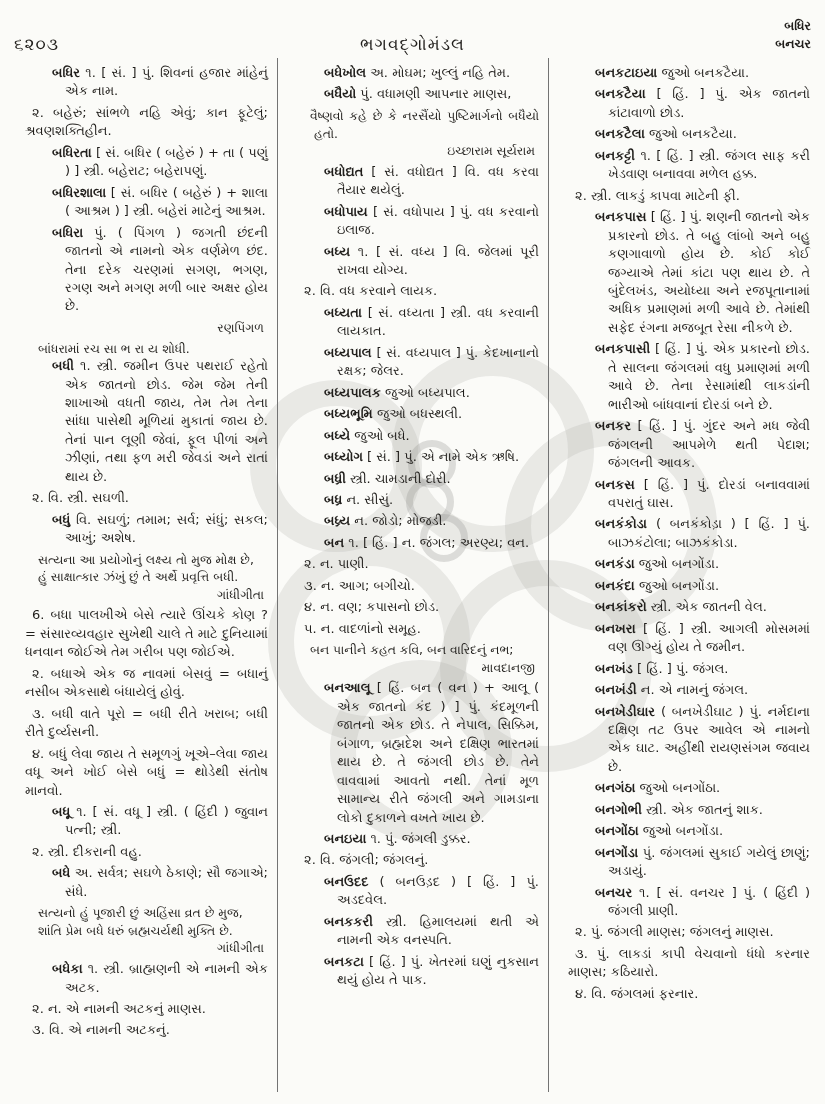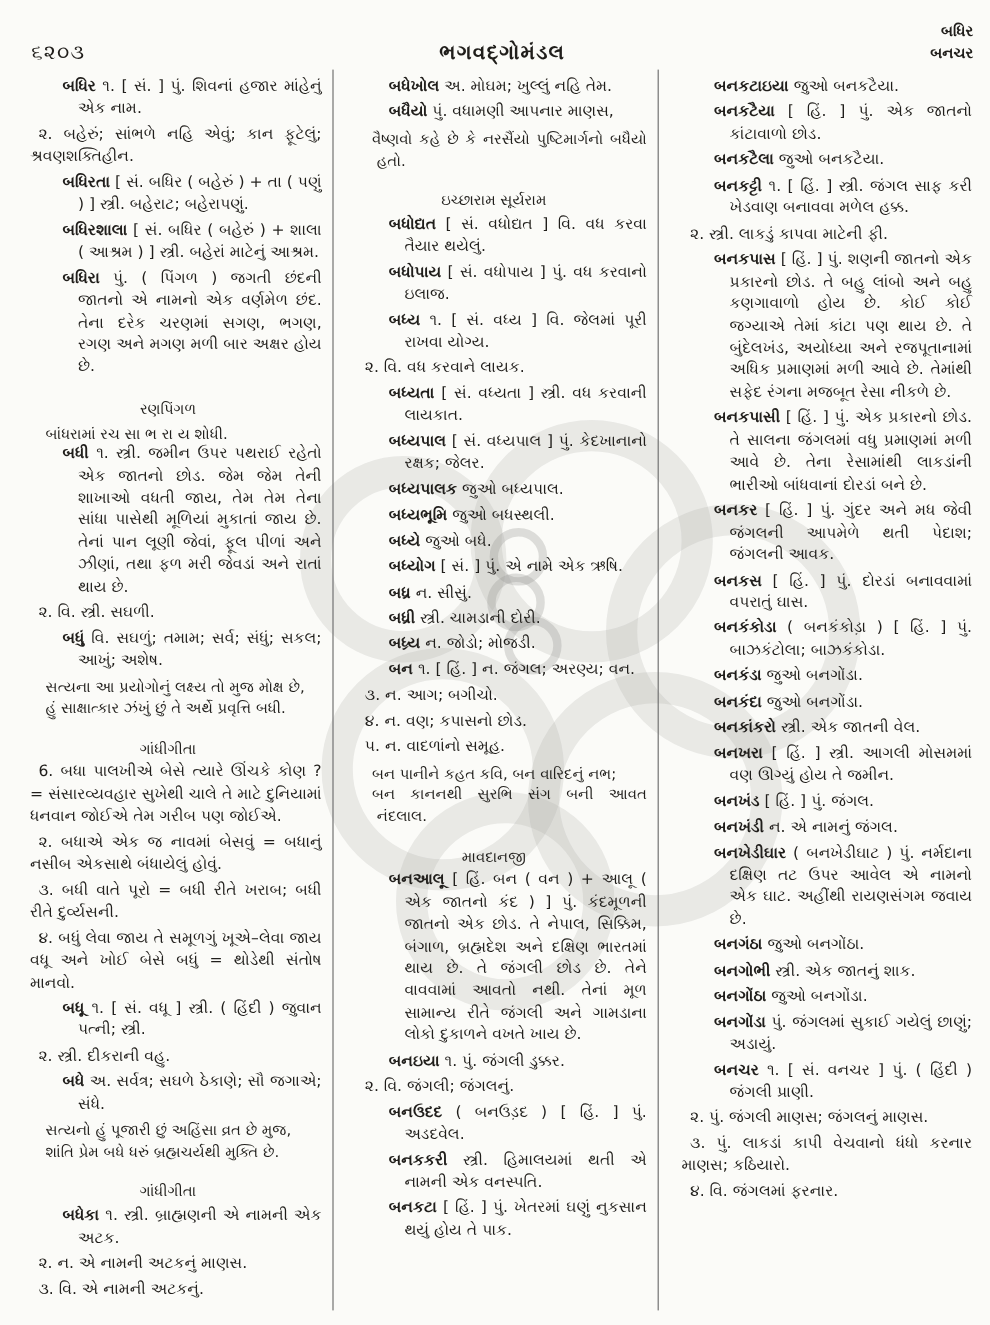--- a/index.html
+++ b/index.html
@@ -17,22 +17,22 @@
   .ring{position:absolute;border-radius:50%;border:26px solid rgba(170,170,165,0.22);}
   .ring.small{border-width:7px;border-color:rgba(150,150,145,0.30);}
 
   
   .hdr{
     position:relative;z-index:2;
     height:58px;
     display:flex;align-items:flex-end;
     padding:0 10px 4px 10px;box-sizing:border-box;
   }
-  .pageno{font-size:17px;letter-spacing:1px;margin-left:16px;width:120px;}
-  .title{flex:1;text-align:center;font-weight:bold;font-size:17px;letter-spacing:1px;}
+  .pageno{font-size:17px;letter-spacing:1px;margin-left:4px;width:120px;}
+  .title{flex:1;text-align:center;font-weight:normal;font-size:17px;letter-spacing:1px;}
   .guides{width:120px;text-align:right;font-size:12.5px;font-weight:bold;line-height:1.5;margin-right:4px;}
   .guides span{display:block;}
 
   
   .cols{
     position:relative;z-index:1;
     display:grid;grid-template-columns:1fr 1fr 1fr;
     height:1034px;
     margin:0 6px 0 6px;
   }
@@ -42,21 +42,21 @@
     font-size:13px;line-height:1.42;
     text-align:justify;
   }
   .col+.col{border-left:1px solid #737373;}
 
   .blk{margin:0 0 3px 0;}
   .entry{padding-left:13px;text-indent:-13px;margin-left:36px;}
   .hw{font-weight:bold;}
   .sub{padding-left:9px;text-indent:7px;}
   .quote{padding-left:26px;text-indent:-4px;margin-bottom:0;font-size:12.4px;}
-  .source{text-align:center;padding-right:4px;margin:16px 0 3px 0;font-size:12.4px;}
+  .source{text-align:right;padding-right:4px;margin:0 0 3px 0;font-size:12.4px;}
 </style>
 </head>
 <body>
 
 <div class="page">
 
   <div class="watermark">
     <div class="ring" style="left:250px;top:380px;width:120px;height:120px;"></div>
     <div class="ring" style="left:392px;top:350px;width:150px;height:150px;"></div>
     <div class="ring" style="left:505px;top:420px;width:160px;height:160px;"></div>
@@ -114,29 +114,29 @@
         <p class="blk entry"><b class="hw">બધોદ્યત</b> [ સં. વધોદ્યત ] વિ. વધ કરવા તૈયાર થયેલું.</p>
         <p class="blk entry"><b class="hw">બધોપાય</b> [ સં. વધોપાય ] પું. વધ કરવાનો ઇલાજ.</p>
         <p class="blk entry"><b class="hw">બધ્ય</b> ૧. [ સં. વધ્ય ] વિ. જેલમાં પૂરી રાખવા યોગ્ય.</p>
         <p class="blk sub">૨. વિ. વધ કરવાને લાયક.</p>
         <p class="blk entry"><b class="hw">બધ્યતા</b> [ સં. વધ્યતા ] સ્ત્રી. વધ કરવાની લાયકાત.</p>
         <p class="blk entry"><b class="hw">બધ્યપાલ</b> [ સં. વધ્યપાલ ] પું. કેદખાનાનો રક્ષક; જેલર.</p>
         <p class="blk entry"><b class="hw">બધ્યપાલક</b> જુઓ બધ્યપાલ.</p>
         <p class="blk entry"><b class="hw">બધ્યભૂમિ</b> જુઓ બધસ્થલી.</p>
         <p class="blk entry"><b class="hw">બધ્યે</b> જુઓ બધે.</p>
         <p class="blk entry"><b class="hw">બધ્યોગ</b> [ સં. ] પું. એ નામે એક ઋષિ.</p>
+        <p class="blk entry"><b class="hw">બધ્રી</b> સ્ત્રી. ચામડાની દોરી.</p>
         <p class="blk entry"><b class="hw">બધ્ર</b> ન. સીસું.</p>
-        <p class="blk entry"><b class="hw">બધ્રી</b> સ્ત્રી. ચામડાની દોરી.</p>
         <p class="blk entry"><b class="hw">બધ્ર્ય</b> ન. જોડો; મોજડી.</p>
         <p class="blk entry"><b class="hw">બન</b> ૧. [ હિં. ] ન. જંગલ; અરણ્ય; વન.</p>
+        <p class="blk sub">૨. ન. પાણી.</p>
         <p class="blk sub">૩. ન. આગ; બગીચો.</p>
         <p class="blk sub">૪. ન. વણ; કપાસનો છોડ.</p>
         <p class="blk sub">૫. ન. વાદળાંનો સમૂહ.</p>
         <p class="blk quote">બન પાનીને કહત કવિ, બન વારિદનું નભ;</p>
-        <p class="blk quote">બન કાનનથી સુરભિ સંગ બની આવત નંદલાલ.</p>
         <p class="blk source">માવદાનજી</p>
         <p class="blk entry"><b class="hw">બનઆલૂ</b> [ હિં. બન ( વન ) + આલૂ ( એક જાતનો કંદ ) ] પું. કંદમૂળની જાતનો એક છોડ. તે નેપાલ, સિક્કિમ, બંગાળ, બ્રહ્મદેશ અને દક્ષિણ ભારતમાં થાય છે. તે જંગલી છોડ છે. તેને વાવવામાં આવતો નથી. તેનાં મૂળ સામાન્ય રીતે જંગલી અને ગામડાના લોકો દુકાળને વખતે ખાય છે.</p>
         <p class="blk entry"><b class="hw">બનઇયા</b> ૧. પું. જંગલી ડુક્કર.</p>
         <p class="blk sub">૨. વિ. જંગલી; જંગલનું.</p>
         <p class="blk entry"><b class="hw">બનઉદદ</b> ( બનઉડ઼દ ) [ હિં. ] પું. અડદવેલ.</p>
         <p class="blk entry"><b class="hw">બનકકરી</b> સ્ત્રી. હિમાલયમાં થતી એ નામની એક વનસ્પતિ.</p>
         <p class="blk entry"><b class="hw">બનકટા</b> [ હિં. ] પું. ખેતરમાં ઘણું નુકસાન થયું હોય તે પાક.</p>
       </section>
     <section class="col">
         <p class="blk entry"><b class="hw">બનકટાઇયા</b> જુઓ બનકટૈયા.</p>

